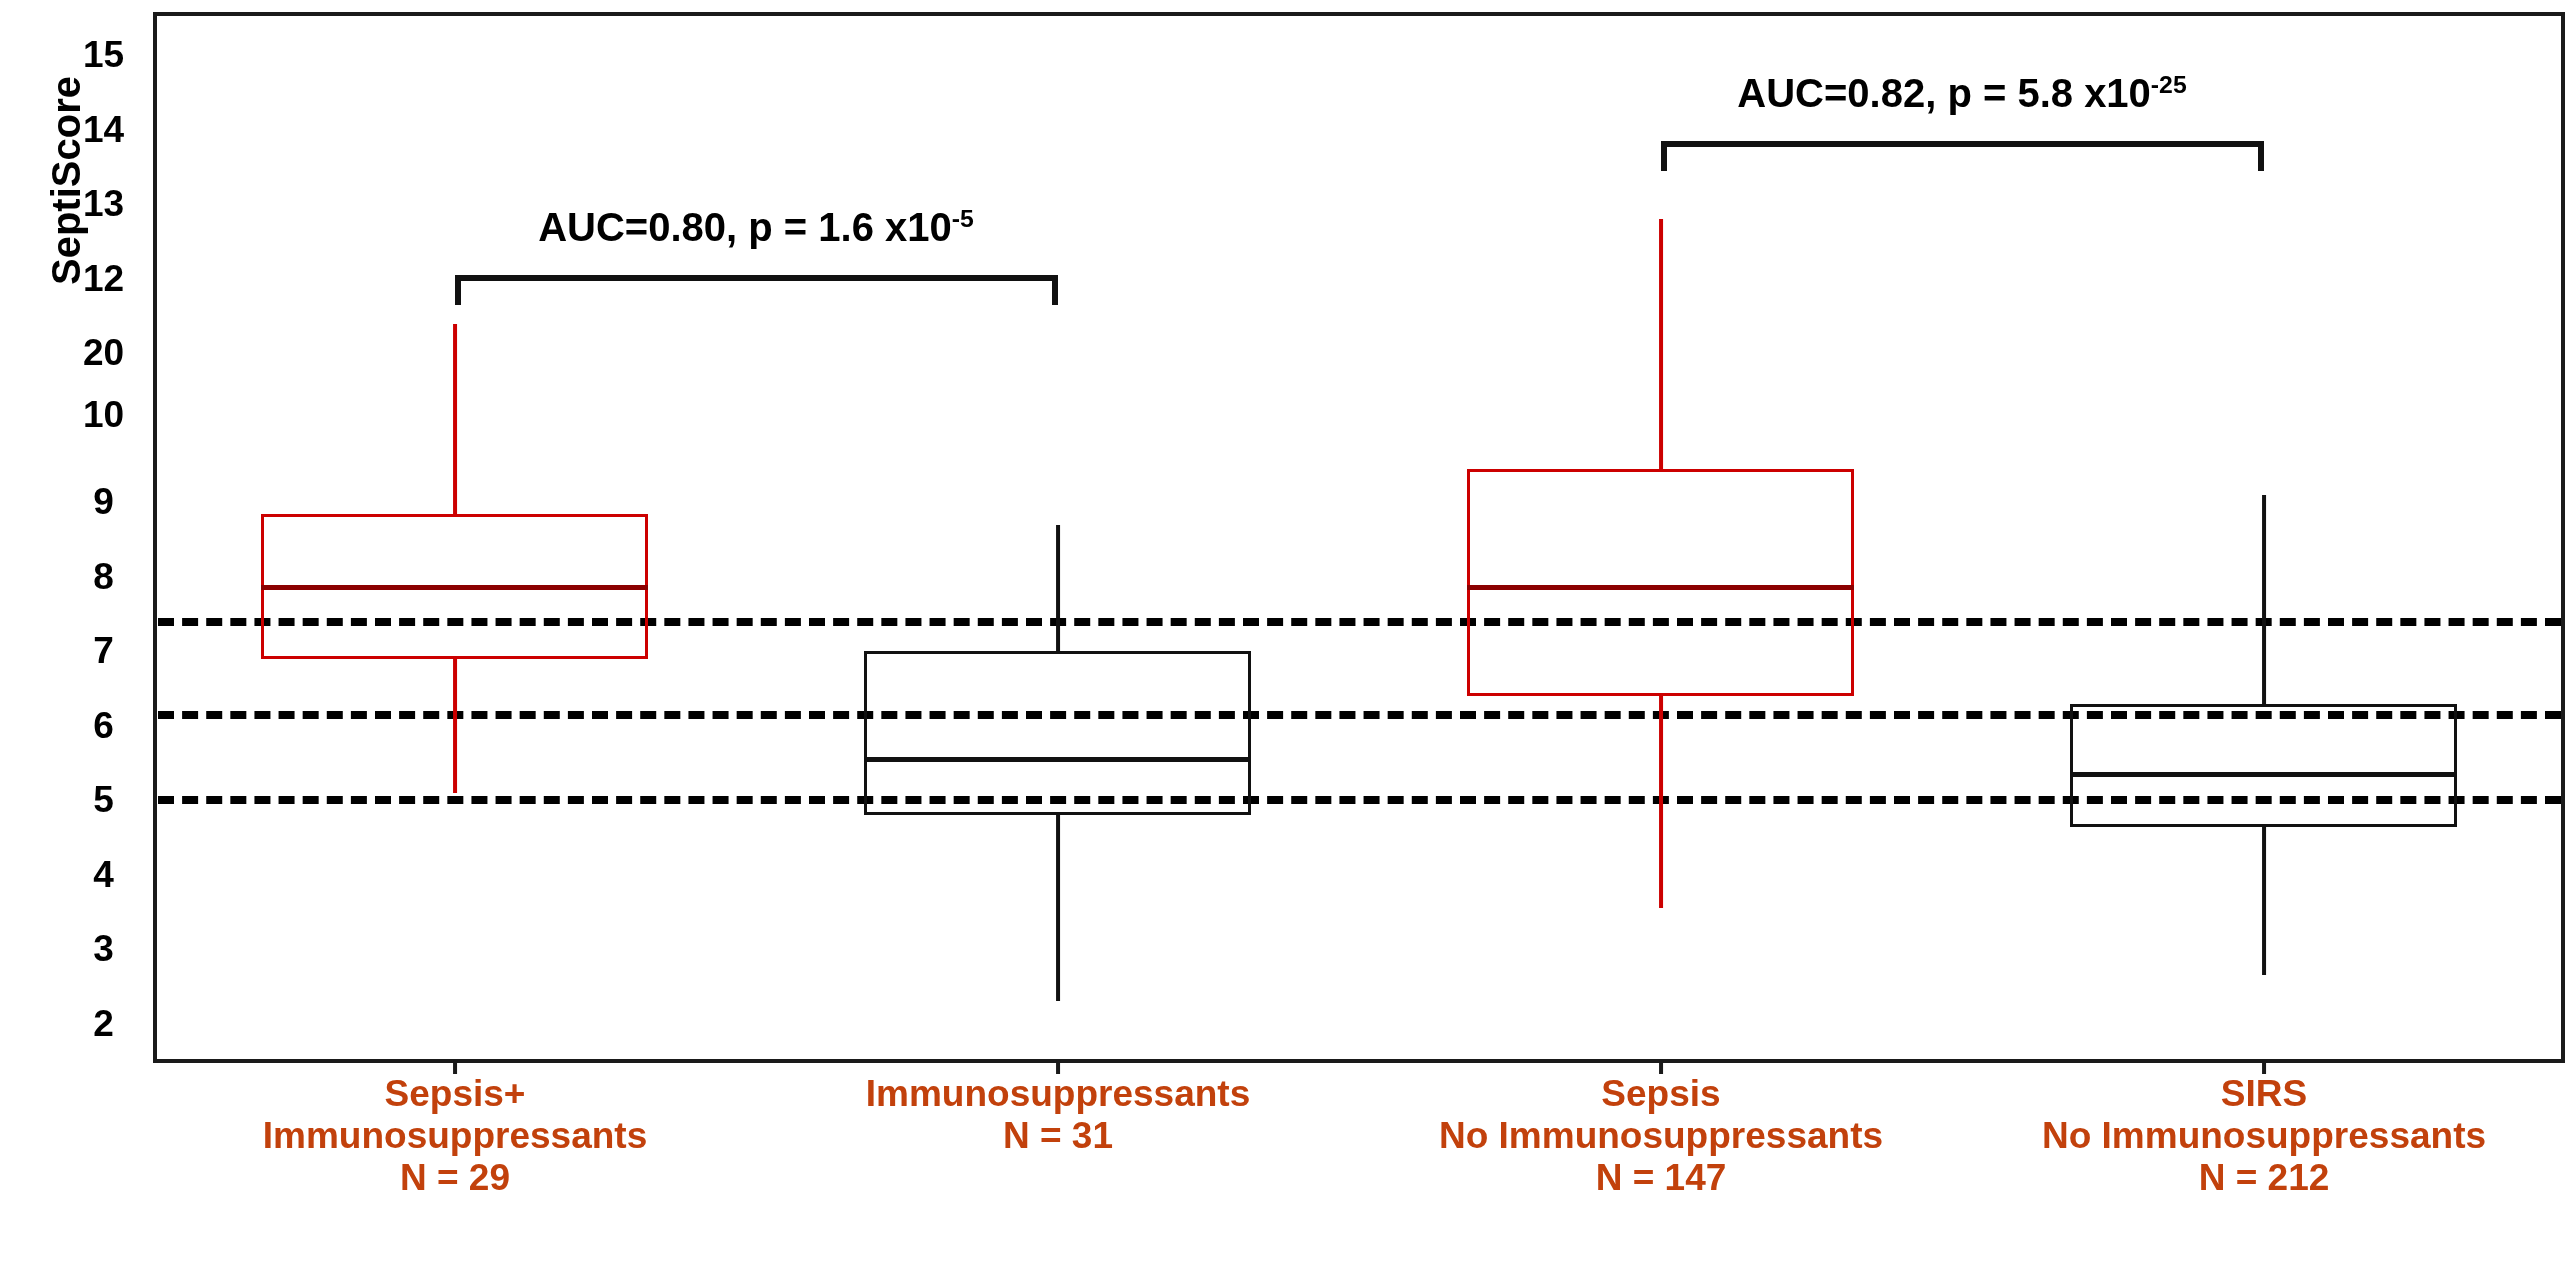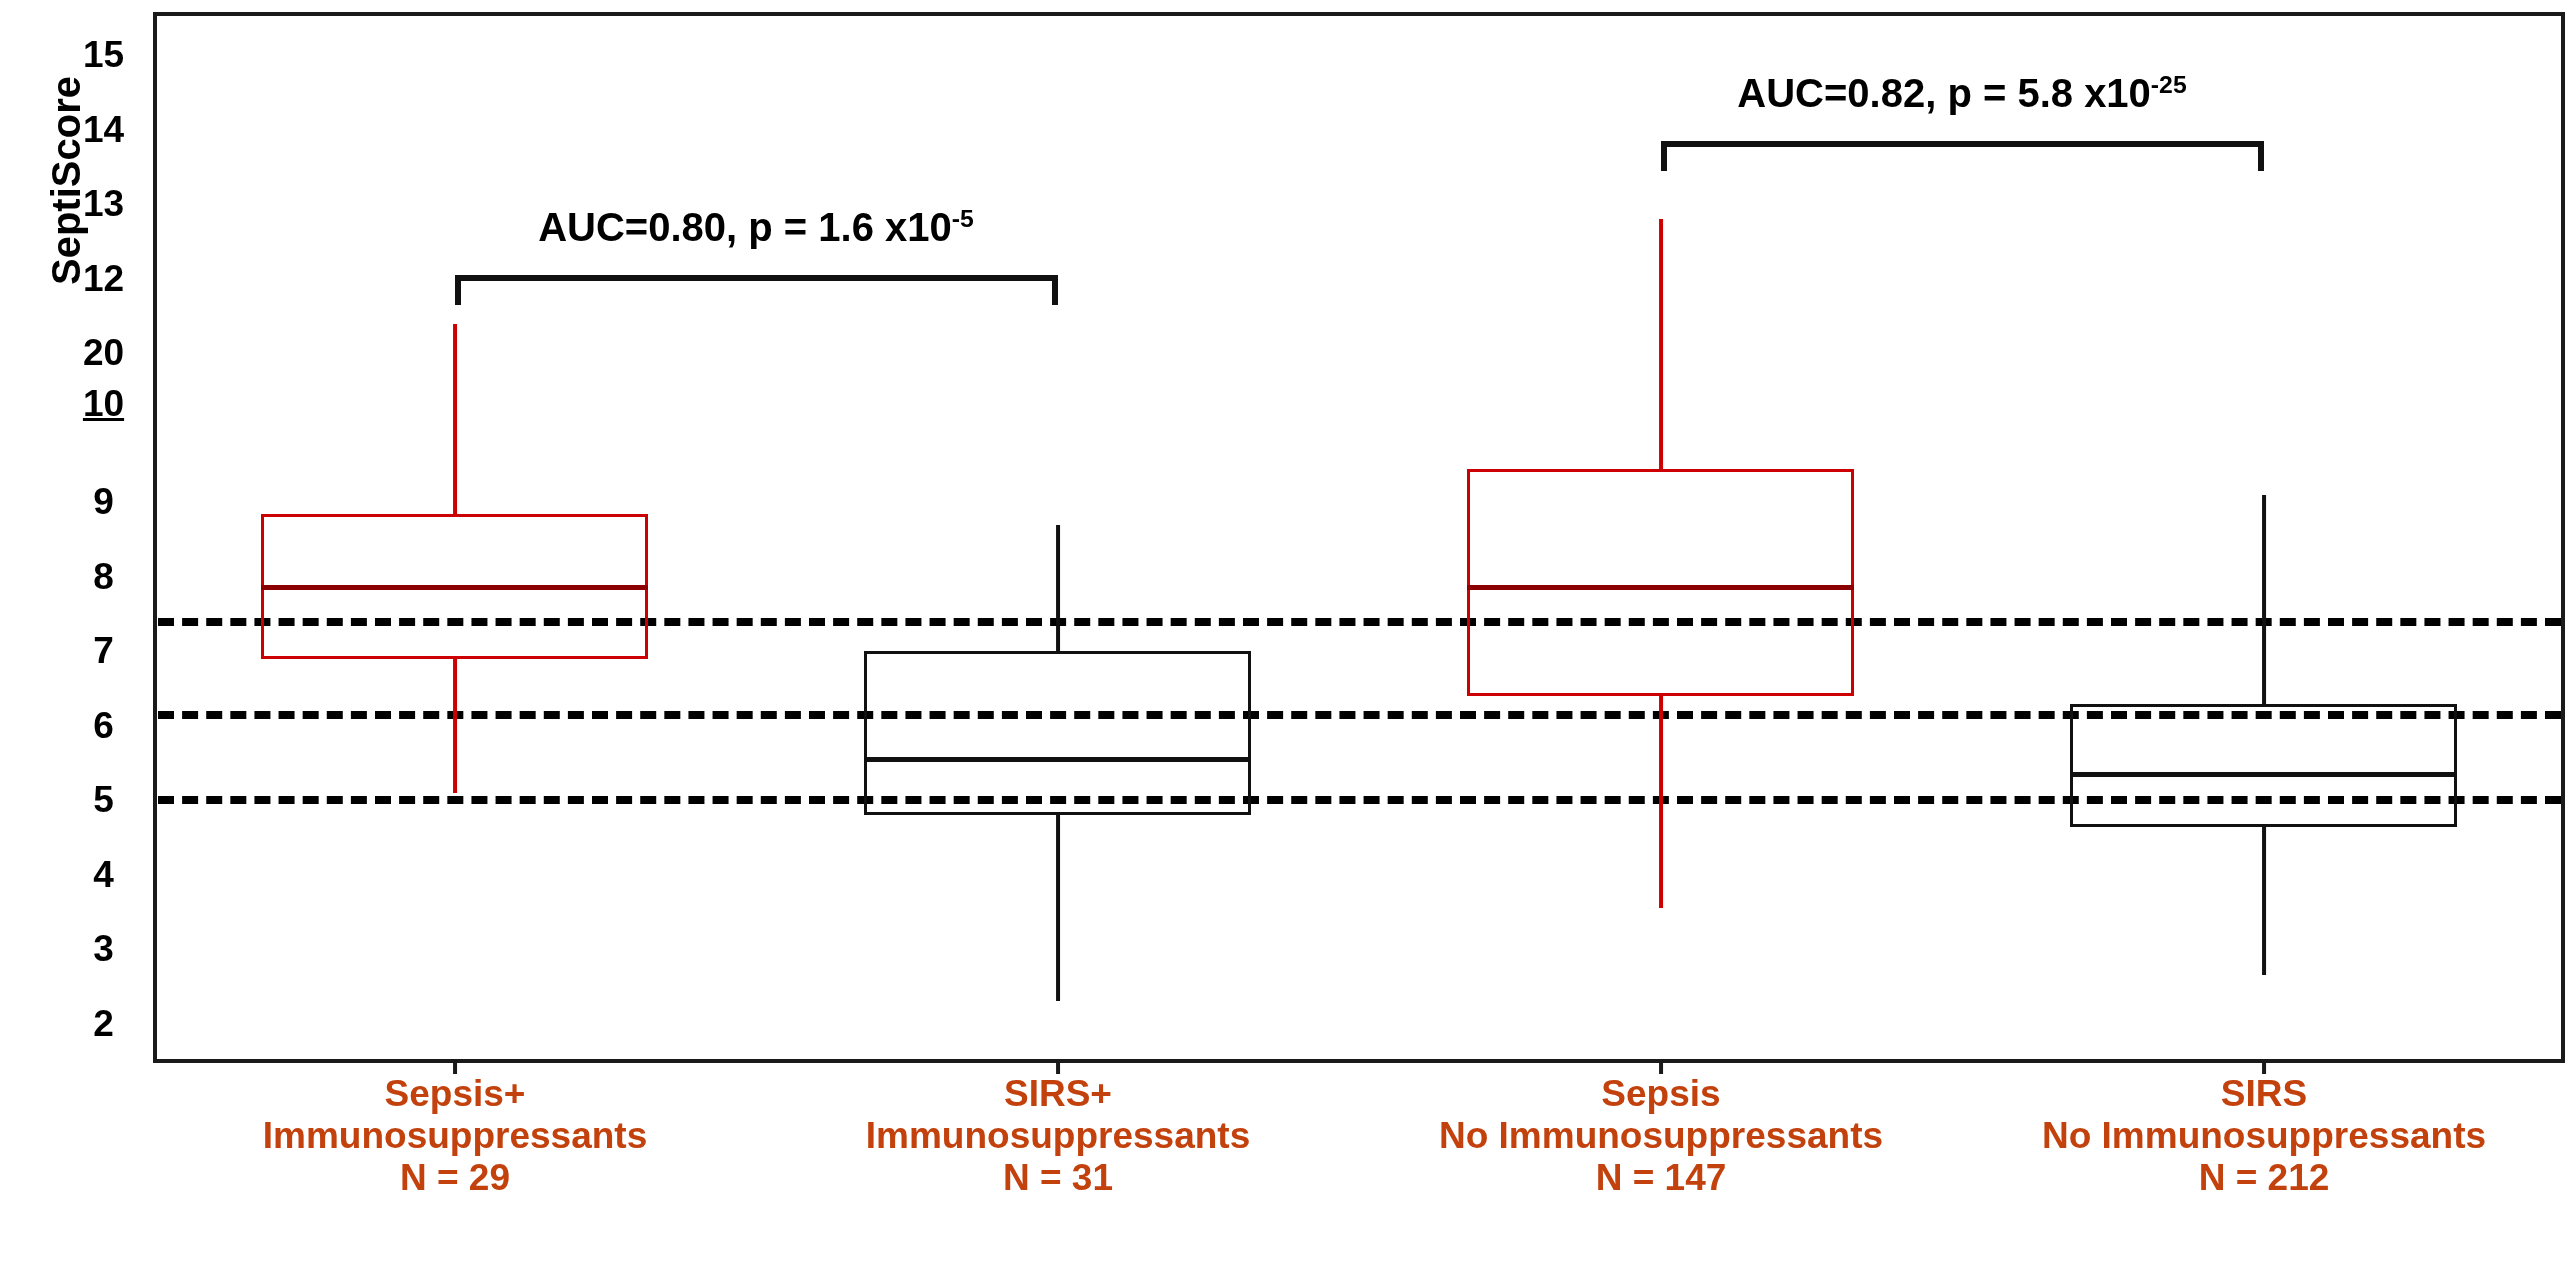--- a/index.html
+++ b/index.html
@@ -74,21 +74,21 @@
   <div id="ylabel">SeptiScore</div>
 
   <div id="panel"></div>
 
   <div id="ytick-layer">
       <div class="ytick-label" style="top: 55px;">15</div>
       <div class="ytick-label" style="top: 130px;">14</div>
       <div class="ytick-label" style="top: 204px;">13</div>
       <div class="ytick-label" style="top: 279px;">12</div>
       <div class="ytick-label" style="top: 353px;">20</div>
-      <div class="ytick-label" style="top: 404px; text-decoration: underline;">10</div>
+      <div class="ytick-label" style="top: 415px;">10</div>
       <div class="ytick-label" style="top: 502px;">9</div>
       <div class="ytick-label" style="top: 577px;">8</div>
       <div class="ytick-label" style="top: 651px;">7</div>
       <div class="ytick-label" style="top: 726px;">6</div>
       <div class="ytick-label" style="top: 800px;">5</div>
       <div class="ytick-label" style="top: 875px;">4</div>
       <div class="ytick-label" style="top: 949px;">3</div>
       <div class="ytick-label" style="top: 1024px;">2</div>
     </div>
   <div id="refline-layer">
@@ -138,21 +138,20 @@
     </div>
   <div id="xcat-layer">
       <div class="xtick" style="left: 455px; top: 1060px;"></div>
       <div class="xcat" style="left: 455px; top: 1073px;">
         <div>Sepsis+</div>
         <div>Immunosuppressants</div>
         <div>N = 29</div>
       </div>
       <div class="xtick" style="left: 1058px; top: 1060px;"></div>
       <div class="xcat" style="left: 1058px; top: 1073px;">
-        <div>SIRS+</div>
         <div>Immunosuppressants</div>
         <div>N = 31</div>
       </div>
       <div class="xtick" style="left: 1661px; top: 1060px;"></div>
       <div class="xcat" style="left: 1661px; top: 1073px;">
         <div>Sepsis</div>
         <div>No Immunosuppressants</div>
         <div>N = 147</div>
       </div>
       <div class="xtick" style="left: 2264px; top: 1060px;"></div>

